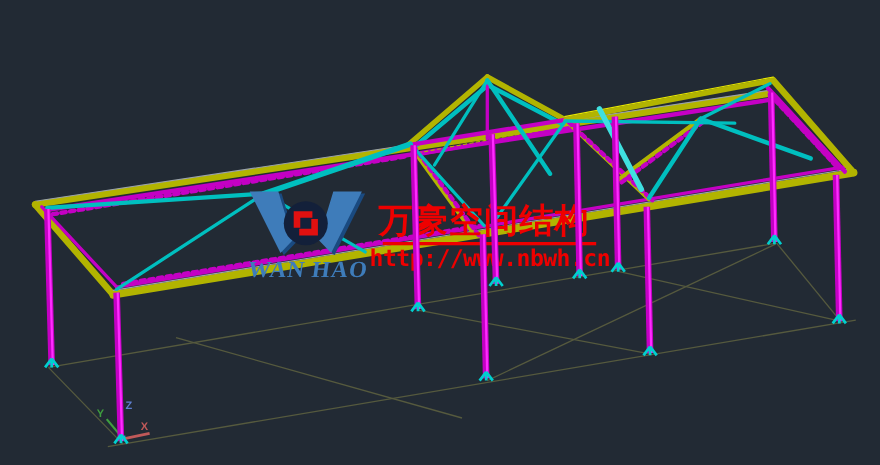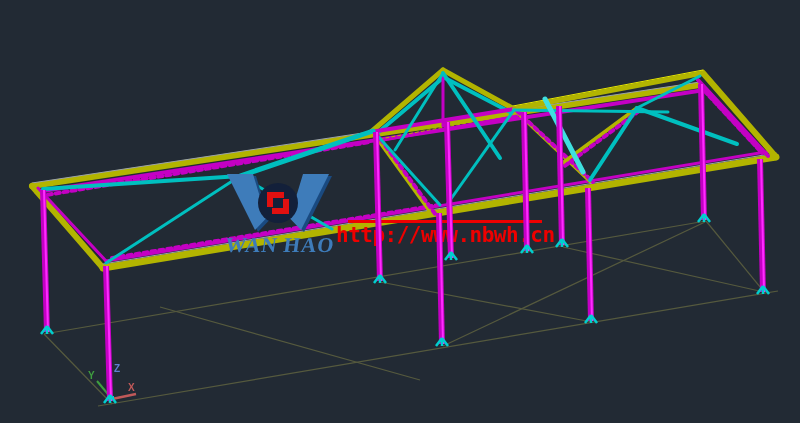--- a/index.html
+++ b/index.html
@@ -112,20 +112,21 @@
   </svg>
 
   <svg class="wm wm-logo" width="112" height="62" viewBox="0 0 112 62">
     <path d="M5,4 L31,4 L44,47 L56,14 L68,47 L81,4 L107,4 L79,60 L56,36 L33,60 Z" transform="translate(3,2)" fill="#1a4a80"></path>
     <path d="M5,4 L31,4 L44,47 L56,14 L68,47 L81,4 L107,4 L79,60 L56,36 L33,60 Z" fill="#3e7cba"></path>
     <circle cx="56" cy="33" r="20" fill="#13203a"></circle>
     <path d="M45,22 h17 v6 h-11 v9 h-6 z" fill="#e01010"></path>
     <path d="M67,44 h-17 v-6 h11 v-9 h6 z" fill="#e01010"></path>
   </svg>
   <div class="wm wm-wanhao">WAN HAO</div>
+  <div class="wm wm-cn">万豪空间结构</div>
   <div class="wm wm-underline"></div>
   <div class="wm wm-url">http://www.nbwh.cn</div>
 
   <svg class="scene" width="800" height="423" viewBox="0 0 800 423" style="pointer-events:none">
     <g>
 
       <g>
         <line x1="43" y1="190" x2="47" y2="332" stroke="#c400c4" stroke-width="6"></line>
         <line x1="44" y1="190" x2="48" y2="332" stroke="#ff2bff" stroke-width="2"></line>
         <path d="M47,326 L41,334 M47,326 L47,334 M47,326 L53,334" stroke="#00cfcf" stroke-width="2.5" fill="none"></path>

